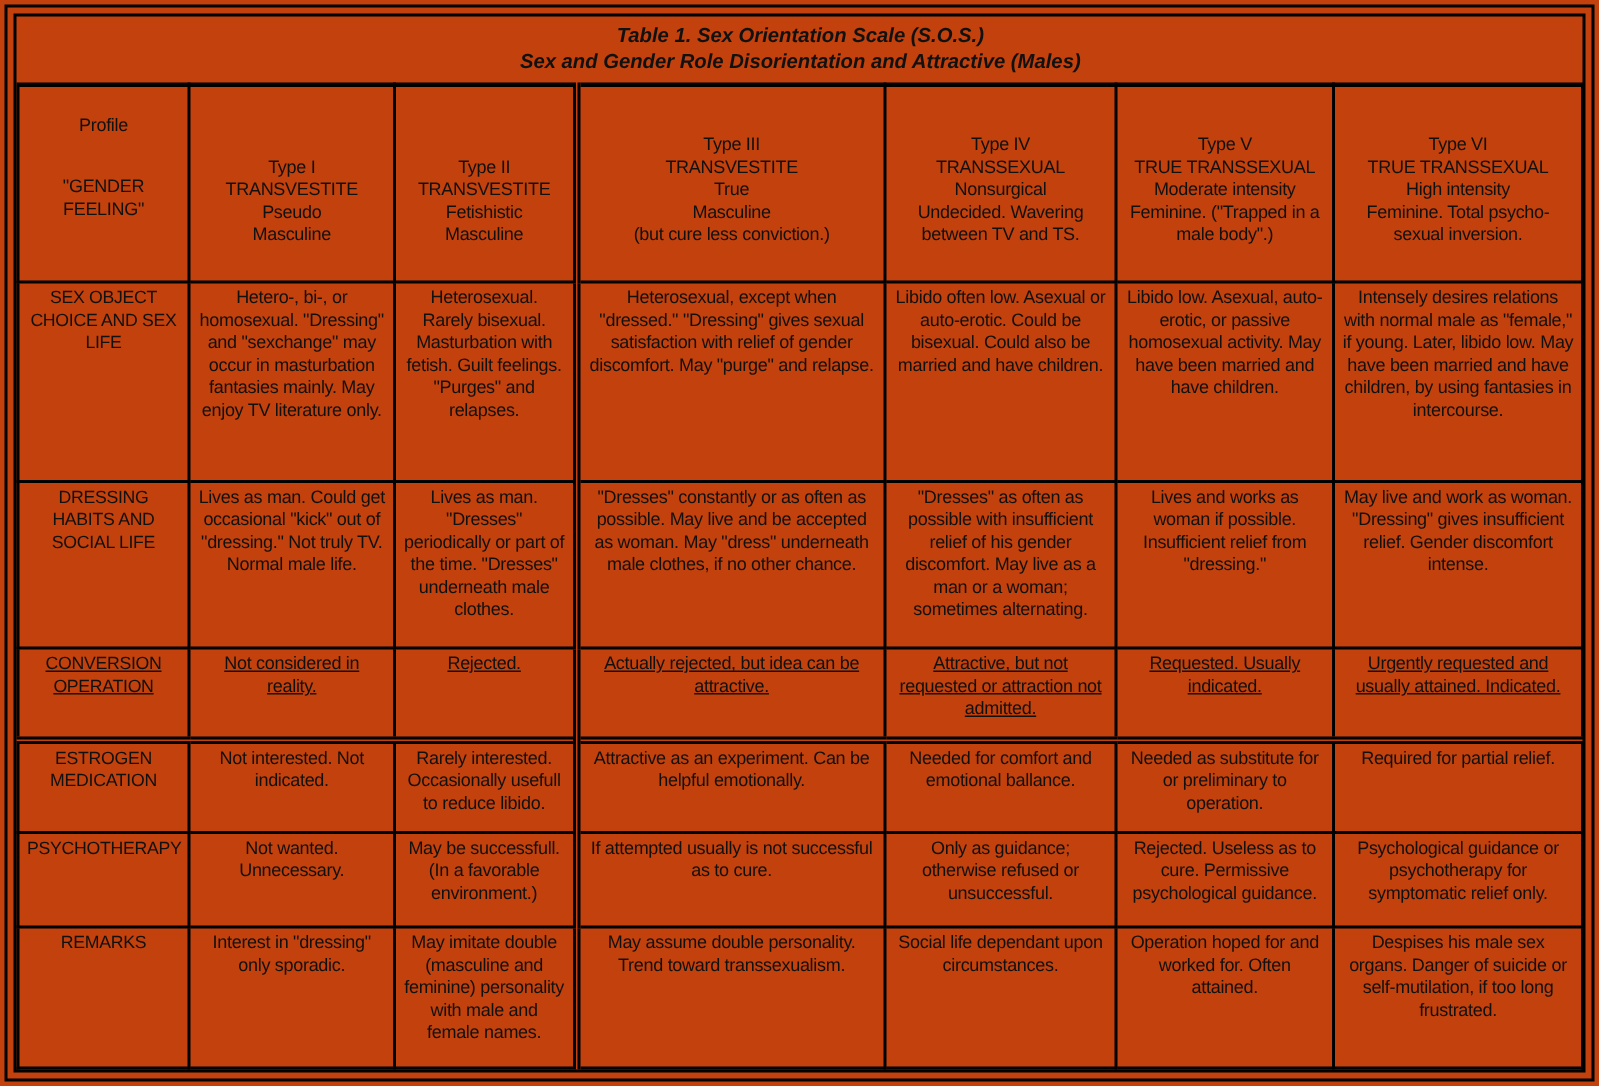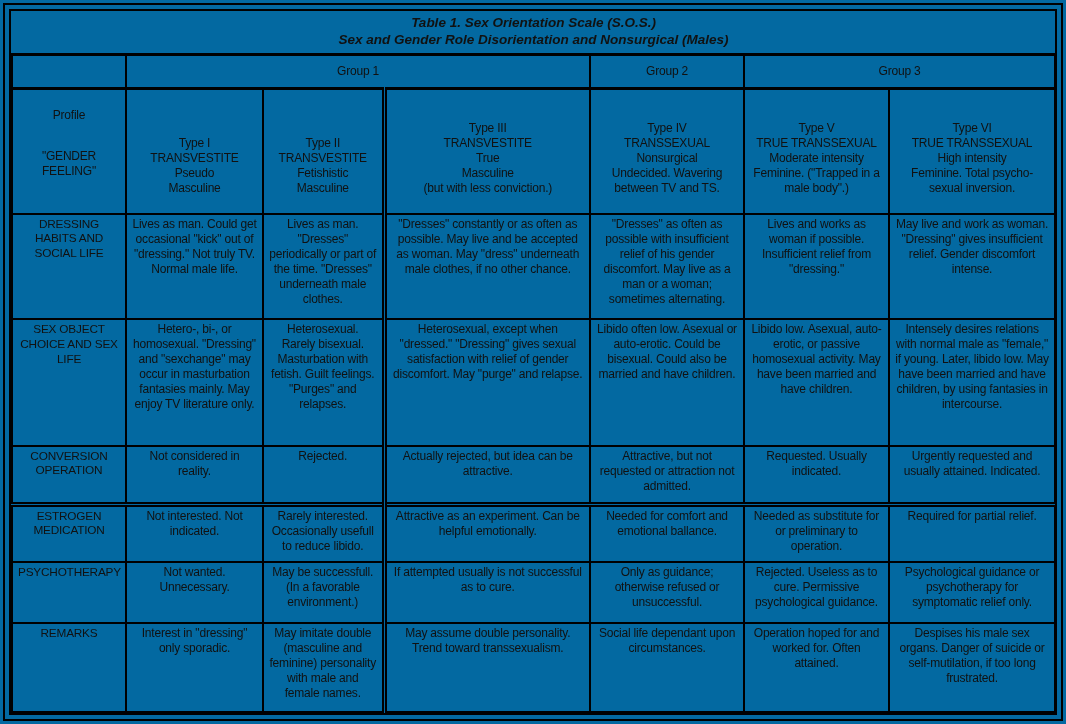--- a/index.html
+++ b/index.html
@@ -1,18 +1,18 @@
 <!DOCTYPE html>
 <html><head>
 <meta charset="utf-8">
 <style>
   html,body { margin:0; padding:0; background:#fff; }
   .page {
     width:1066px; height:724px; box-sizing:border-box;
-    background:#0369a1; padding:3px;
+    background:#c2410c; padding:3px;
     font-family:"Liberation Sans","DejaVu Sans",sans-serif;
     color:#111;
   }
   .page-frame {
     box-sizing:border-box; width:100%; height:100%;
     border:2px solid #000; padding:4px;
   }
   .table-frame {
     box-sizing:border-box; width:100%; height:100%;
     border:2px solid #000;
@@ -44,21 +44,21 @@
   tr.r-kinsey { height:25px; }
   tr.r-kinsey td { vertical-align:middle; padding:1px 4px; }
 
   .lbl { font-size:11.8px; }
 
   tr.r-foot td { border-top:2px solid #000; text-align:left; vertical-align:top; font-size:11.5px; padding:2px 5px; letter-spacing:-0.1px; }
 
   tr.r-title  { height:38px; }
   tr.r0 { height:94px; }
   tr.r1 { height:115px; }
-  tr.r3 { height:53px; }
+  tr.r3 { height:53px;text-decoration:underline; }
   tr.r4 { height:53px; }
   tr.r5 { height:55px; }
   tr.r6 { height:74px; }
   tr.r-foot { height:48px; }
 </style>
 </head>
 <body>
 
 <div class="page">
  <div class="page-frame">
@@ -71,30 +71,24 @@
             <col style="width:206px">
             <col style="width:154px">
             <col style="width:145px">
             <col style="width:166px">
     </colgroup>
 
     <tbody>
             <tr class="r-title">
       <td colspan="7">
         <div class="title-line">Table 1. Sex Orientation Scale (S.O.S.)</div>
-        <div class="title-line">Sex and Gender Role Disorientation and Nonsurgical (Males)</div>
-      </td>
-    </tr>
-
-    <tr class="r-group">
-      <td></td>
-      <td colspan="3">Group 1</td>
-      <td>Group 2</td>
-      <td colspan="2">Group 3</td>
-    </tr>
+        <div class="title-line">Sex and Gender Role Disorientation and Attractive (Males)</div>
+      </td>
+    </tr>
+
 
     <tr class="r-profile">
       <td>
         <div class="plabel">
           <span>Profile</span>
           <span>"GENDER FEELING"</span>
         </div>
       </td>
       <td>
         <div class="pcol">
@@ -110,21 +104,21 @@
           <span>TRANSVESTITE</span>
           <span>Fetishistic</span>
           <span>Masculine</span>
         </div>
       </td>
       <td>
         <div class="pcol">
           <span>Type III</span>
           <span>TRANSVESTITE</span>
           <span>True</span>
-          <span><span>Masculine</span><br><span>(but with less conviction.)</span></span>
+          <span><span>Masculine</span><br><span>(but cure less conviction.)</span></span>
         </div>
       </td>
       <td>
         <div class="pcol">
           <span>Type IV</span>
           <span>TRANSSEXUAL</span>
           <span>Nonsurgical</span>
           <span>Undecided. Wavering between TV and TS.</span>
         </div>
       </td>
@@ -137,42 +131,42 @@
         </div>
       </td>
       <td>
         <div class="pcol">
           <span>Type VI</span>
           <span>TRUE TRANSSEXUAL</span>
           <span>High intensity</span>
           <span>Feminine. Total psycho-sexual inversion.</span>
         </div>
       </td>
+    </tr>
+
+    <tr class="r-body r1">
+      <td class="lbl">SEX OBJECT CHOICE AND SEX LIFE</td>
+      <td>Hetero-, bi-, or homosexual. "Dressing" and "sexchange" may occur in masturbation fantasies mainly. May enjoy TV literature only.</td>
+      <td>Heterosexual. Rarely bisexual. Masturbation with fetish. Guilt feelings. "Purges" and relapses.</td>
+      <td>Heterosexual, except when "dressed." "Dressing" gives sexual satisfaction with relief of gender discomfort. May "purge" and relapse.</td>
+      <td>Libido often low. Asexual or auto-erotic. Could be bisexual. Could also be married and have children.</td>
+      <td>Libido low. Asexual, auto-erotic, or passive homosexual activity. May have been married and have children.</td>
+      <td>Intensely desires relations with normal male as "female," if young. Later, libido low. May have been married and have children, by using fantasies in intercourse.</td>
     </tr>
 
     <tr class="r-body r0">
       <td class="lbl">DRESSING HABITS AND SOCIAL LIFE</td>
       <td>Lives as man. Could get occasional "kick" out of "dressing." Not truly TV. Normal male life.</td>
       <td>Lives as man. "Dresses" periodically or part of the time. "Dresses" underneath male clothes.</td>
       <td>"Dresses" constantly or as often as possible. May live and be accepted as woman. May "dress" underneath male clothes, if no other chance.</td>
       <td>"Dresses" as often as possible with insufficient relief of his gender discomfort. May live as a man or a woman; sometimes alternating.</td>
       <td>Lives and works as woman if possible. Insufficient relief from "dressing."</td>
       <td>May live and work as woman. "Dressing" gives insufficient relief. Gender discomfort intense.</td>
     </tr>
 
-    <tr class="r-body r1">
-      <td class="lbl">SEX OBJECT CHOICE AND SEX LIFE</td>
-      <td>Hetero-, bi-, or homosexual. "Dressing" and "sexchange" may occur in masturbation fantasies mainly. May enjoy TV literature only.</td>
-      <td>Heterosexual. Rarely bisexual. Masturbation with fetish. Guilt feelings. "Purges" and relapses.</td>
-      <td>Heterosexual, except when "dressed." "Dressing" gives sexual satisfaction with relief of gender discomfort. May "purge" and relapse.</td>
-      <td>Libido often low. Asexual or auto-erotic. Could be bisexual. Could also be married and have children.</td>
-      <td>Libido low. Asexual, auto-erotic, or passive homosexual activity. May have been married and have children.</td>
-      <td>Intensely desires relations with normal male as "female," if young. Later, libido low. May have been married and have children, by using fantasies in intercourse.</td>
-    </tr>
-
 
     <tr class="r-body r3">
       <td class="lbl">CONVERSION OPERATION</td>
       <td>Not considered in reality.</td>
       <td>Rejected.</td>
       <td>Actually rejected, but idea can be attractive.</td>
       <td>Attractive, but not requested or attraction not admitted.</td>
       <td>Requested. Usually indicated.</td>
       <td>Urgently requested and usually attained. Indicated.</td>
     </tr>

